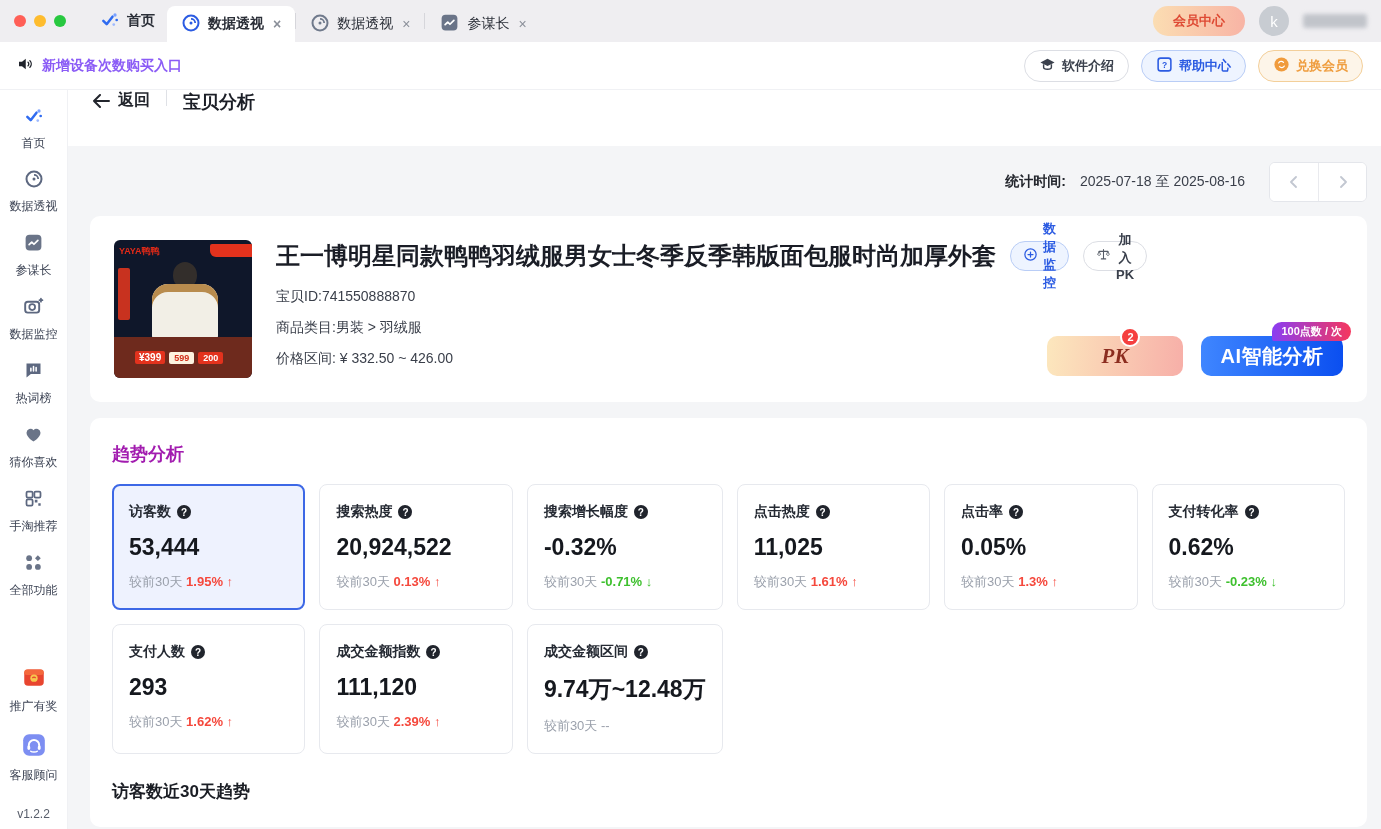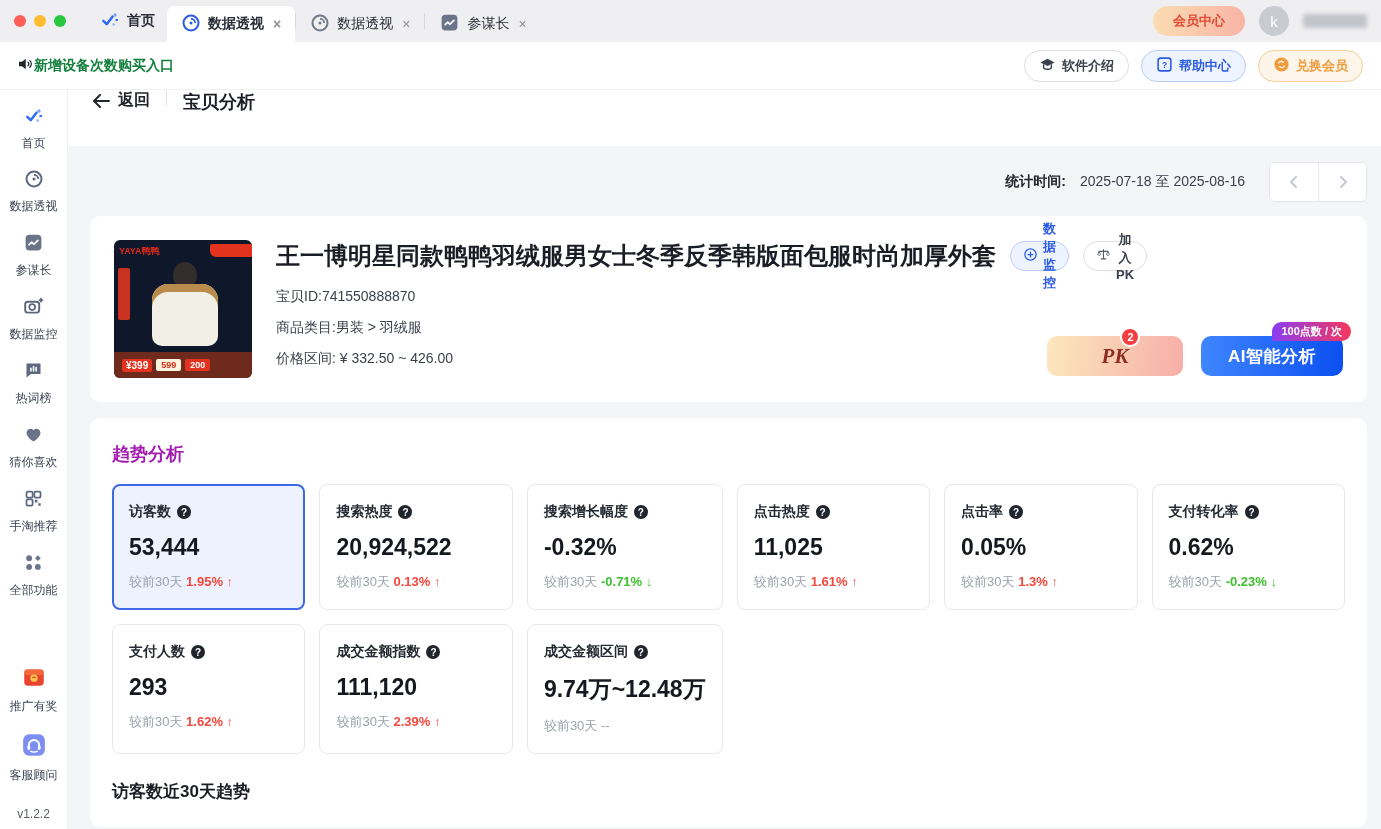--- a/index.html
+++ b/index.html
@@ -18,21 +18,21 @@
   .tab.active { background:#ffffff; font-weight:600; }
   .tab .close { color:#8a8f99; font-size:14px; margin-left:2px; }
   .tab-sep { width:1px; height:16px; background:#d6d6db; }
   .tb-right { margin-left:auto; display:flex; align-items:center; gap:14px; }
   .member-pill { height:30px; padding:0 20px; border:none; border-radius:15px; background:linear-gradient(90deg,#fbddb2,#f8b4a5); color:#de4a34; font-size:13px; font-weight:700; display:flex; align-items:center; }
   .avatar { width:30px; height:30px; border-radius:50%; background:#c8ccd2; color:#fff; font-size:15px; display:flex; align-items:center; justify-content:center; }
   .redacted { width:64px; height:14px; border-radius:3px; background:#b9bdc4; filter:blur(2px); opacity:.85; }
 
   
   .noticebar { height:48px; background:#fff; display:flex; align-items:center; padding:0 18px 0 16px; border-bottom:1px solid #f0f1f4; flex:0 0 auto; }
-  .notice-left { display:flex; align-items:center; gap:0; font-size:14px; font-weight:600; color:#15803d; }
+  .notice-left { display:flex; align-items:center; gap:8px; font-size:14px; font-weight:600; color:#8b5cf6; }
   .notice-right { margin-left:auto; display:flex; gap:12px; }
   .nbtn { height:32px; padding:0 14px; border-radius:16px; display:flex; align-items:center; gap:6px; font-size:13px; font-weight:600; background:#fff; border:1px solid #dcdee4; color:#3a404c; cursor:pointer; }
   .nbtn.blue { background:#eef4ff; border-color:#b9cdf6; color:#2b5be2; }
   .nbtn.orange { background:#fdf5e9; border-color:#f3cf9a; color:#ef9d3f; }
 
   
   .shell { flex:1; display:flex; min-height:0; }
   .sidebar { width:68px; background:#fff; border-right:1px solid #f0f1f4; display:flex; flex-direction:column; align-items:center; padding:16px 0 8px; flex:0 0 auto; }
   .side-item { display:flex; flex-direction:column; align-items:center; gap:5px; margin-bottom:17px; cursor:pointer; }
   .side-item .lbl { font-size:12px; color:#3c4354; }
@@ -59,36 +59,36 @@
   .pager button + button { border-left:1px solid #e9eaee; }
 
   
   .product-card { background:#fff; border-radius:10px; padding:24px; display:flex; gap:24px; margin-bottom:16px; }
   .thumb { width:138px; height:138px; border-radius:6px; background:#0f172a; position:relative; overflow:hidden; flex:0 0 auto; }
   .thumb .brand { position:absolute; top:5px; left:5px; font-size:9px; font-weight:800; color:#e32a18; }
   .thumb .ribbon { position:absolute; top:4px; right:-2px; width:44px; height:13px; background:#e3321d; border-radius:2px 0 0 6px; }
   .thumb .tagbar { position:absolute; top:28px; left:4px; width:12px; height:52px; background:#c8321f; border-radius:2px; }
   .thumb .head { position:absolute; top:22px; left:59px; width:24px; height:26px; border-radius:50% 50% 46% 46%; background:#332e2b; }
   .thumb .jacket { position:absolute; top:44px; left:38px; width:66px; height:62px; border-radius:16px 16px 10px 10px; background:#f2efe6; box-shadow:inset 0 8px 0 #b98c4e; }
-  .thumb .strip { position:absolute; bottom:0; left:0; right:0; height:26px; background:#6e2a1d; display:flex; align-items:center; gap:4px; padding:0 8px; }
+  .thumb .strip { position:absolute; bottom:0; left:0; right:0; height:41px; background:#6e2a1d; display:flex; align-items:center; gap:4px; padding:0 21px; }
   .thumb .p-main { background:#e3321d; color:#fff; font-size:10px; font-weight:800; padding:1px 4px; border-radius:2px; }
   .thumb .p-old { background:#fdf3df; color:#d2311c; font-size:9px; font-weight:700; padding:1px 5px; border-radius:2px; }
   .thumb .p-coupon { background:#e3321d; color:#fff; font-size:9px; font-weight:700; padding:1px 5px; border-radius:2px; }
   .prod-info { flex:1; min-width:0; display:flex; flex-direction:column; }
   .title-row { display:flex; align-items:center; gap:14px; margin-bottom:16px; }
   .prod-title { font-size:24px; font-weight:700; color:#1a1d26; white-space:nowrap; }
   .pill { height:30px; padding:0 12px; border-radius:15px; display:flex; align-items:center; gap:5px; font-size:13px; font-weight:600; cursor:pointer; background:#fff; }
   .pill.monitor { border:1px solid #b9cdf6; background:#eef4ff; color:#2b5be2; }
   .pill.joinpk { border:1px solid #dcdee4; color:#3a404c; }
   .info-line { font-size:14px; color:#3a3f4a; margin-bottom:13px; }
   .prod-actions { margin-left:auto; align-self:flex-end; display:flex; gap:18px; padding-bottom:2px; }
   .act-wrap { position:relative; }
   .pk-btn { width:136px; height:40px; border:none; border-radius:10px; background:linear-gradient(95deg,#fce7bd,#f7afa8); color:#8c2d1f; font-size:21px; font-weight:800; font-style:italic; font-family:"Liberation Serif","DejaVu Serif",serif; cursor:pointer; }
   .pk-badge { position:absolute; top:-9px; left:54%; width:20px; height:20px; border-radius:50%; background:#f53f3f; border:2px solid #fff; color:#fff; font-size:11px; font-weight:700; display:flex; align-items:center; justify-content:center; }
-  .ai-btn { width:142px; height:40px; border:none; border-radius:10px; background:linear-gradient(90deg,#3f86ff,#0b4ff0); color:#fff; font-size:17px; font-weight:800; cursor:pointer; letter-spacing:.5px; }
+  .ai-btn { width:142px; height:40px; border:none; border-radius:10px; background:linear-gradient(90deg,#3f86ff,#0b4ff0); color:#fff; font-size:20px; font-weight:800; cursor:pointer; letter-spacing:.5px; }
   .ai-badge { position:absolute; top:-14px; right:-8px; padding:2px 9px; border-radius:10px 10px 10px 2px; background:linear-gradient(90deg,#8a3df2,#f5375e); color:#fff; font-size:11px; font-weight:600; white-space:nowrap; }
 
   
   .trend-card { background:#fff; border-radius:10px; padding:24px 22px; }
   .trend-title { font-size:18px; font-weight:700; color:#a21caf; margin-bottom:18px; }
   .metric-grid { display:grid; grid-template-columns:repeat(6,1fr); gap:14px; }
   .metric { border:1px solid #e7e9ee; border-radius:8px; padding:18px 16px; background:#fff; cursor:pointer; }
   .metric.selected { border:2px solid #3d68e6; background:#eef2fe; padding:17px 15px; }
   .m-name { display:flex; align-items:center; gap:6px; font-size:14px; font-weight:600; color:#252a33; }
   .q-icon { width:14px; height:14px; border-radius:50%; background:#20242c; color:#fff; font-size:10px; font-weight:700; display:inline-flex; align-items:center; justify-content:center; }

